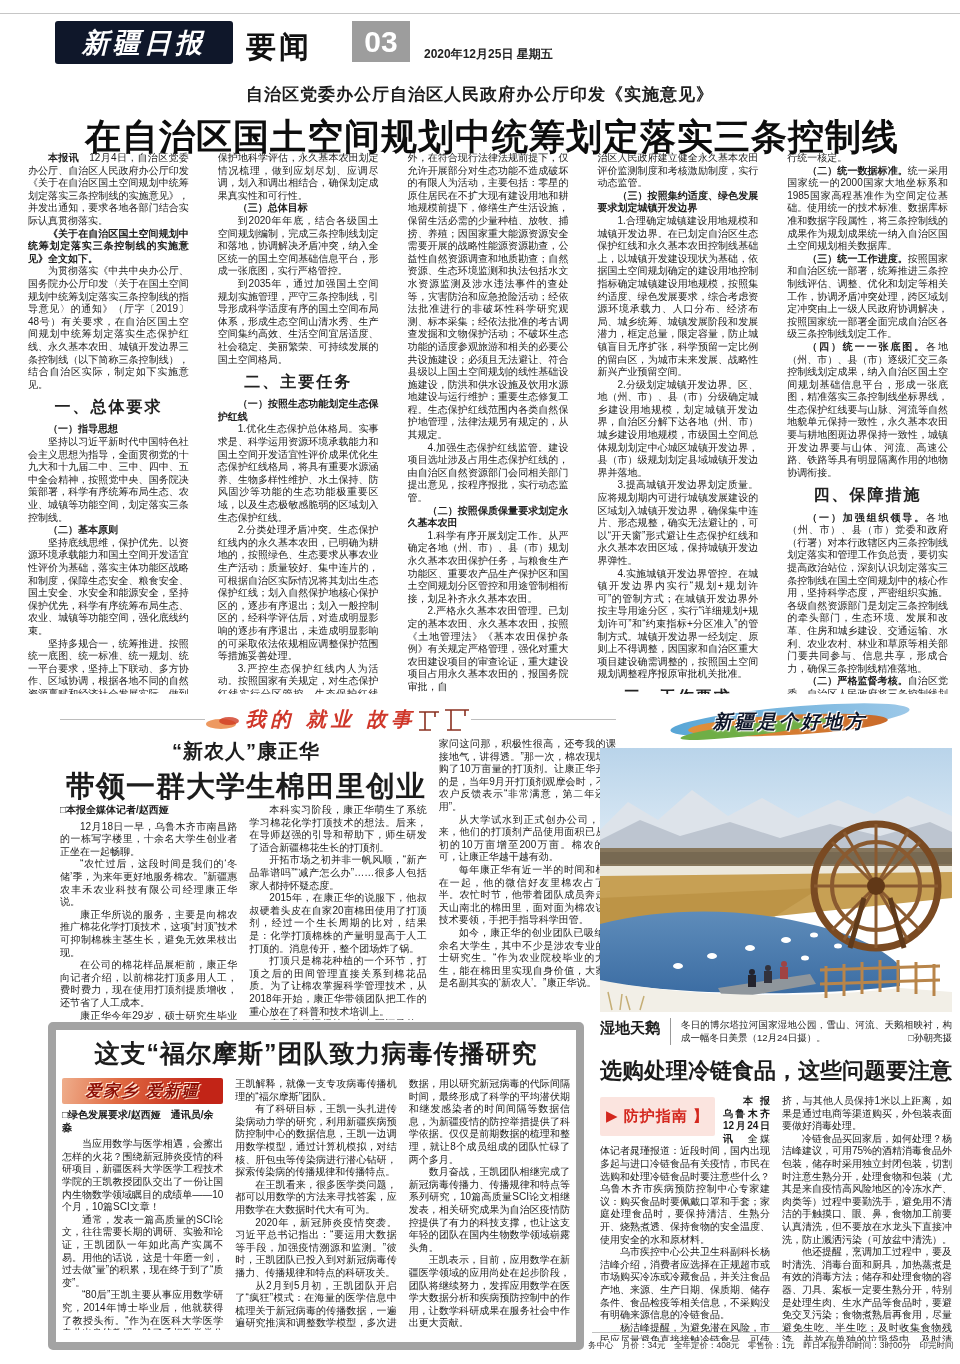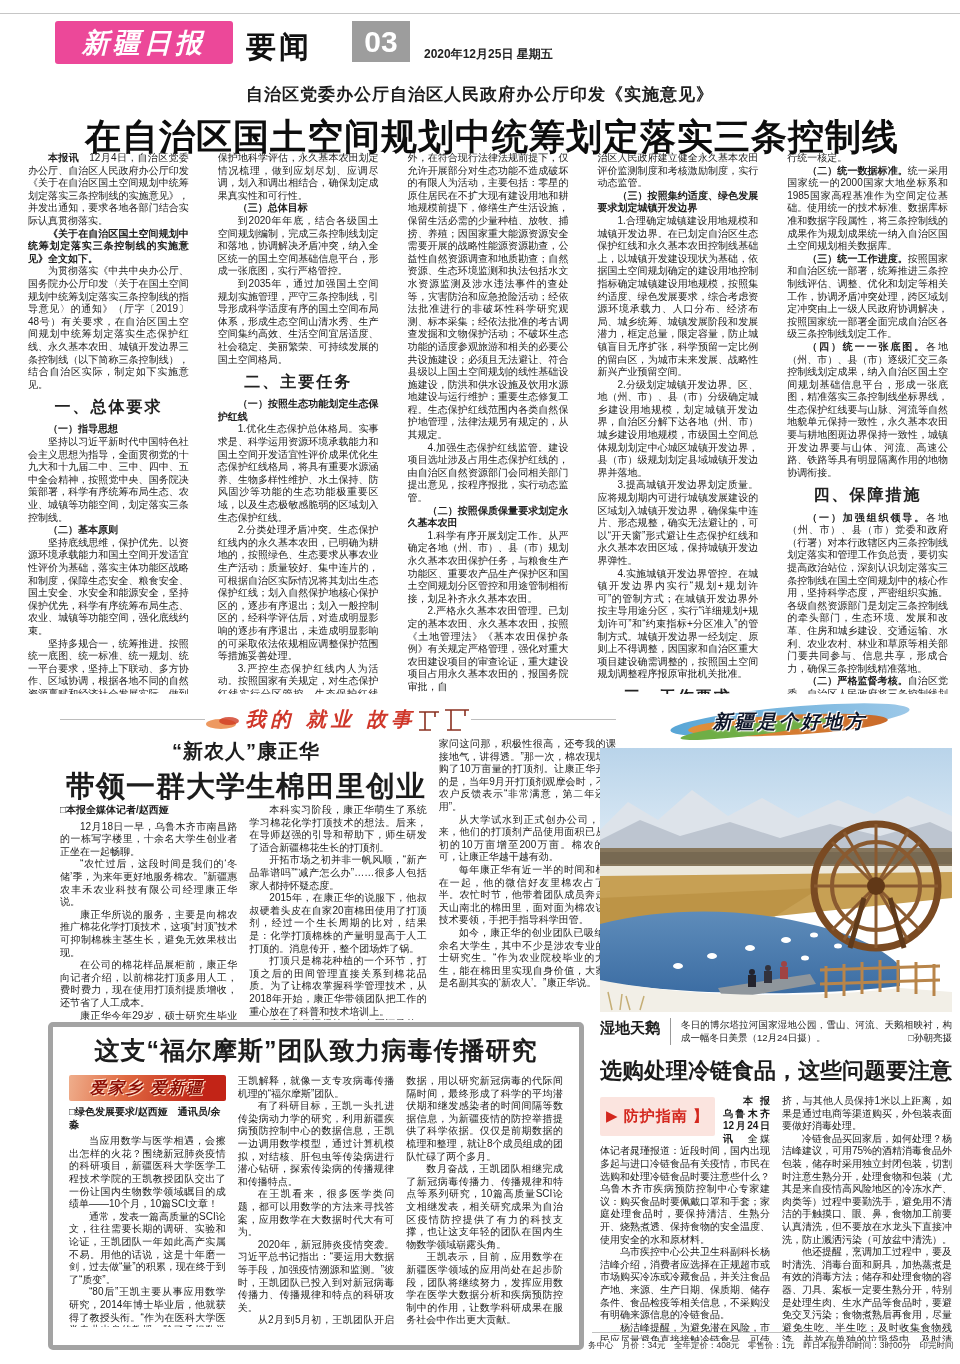--- a/index.html
+++ b/index.html
@@ -1,20 +1,20 @@
 <!DOCTYPE html>
 <html><head>
 <meta charset="utf-8">
 <style>
   html,body{margin:0;padding:0;background:#fff;}
   .page{position:relative;width:960px;height:1364px;background:#fff;overflow:hidden;
         font-family:"Liberation Sans","DejaVu Sans",sans-serif;color:#1c1c1c;}
   
   .top-rule{position:absolute;left:0;top:13px;width:960px;height:1px;background:#c6c6c6;}
-  .logo{position:absolute;left:55px;top:21px;width:178px;height:43px;background:#ec4899;color:#fff;
+  .logo{position:absolute;left:55px;top:21px;width:178px;height:43px;background:#0f172a;color:#fff;
         display:flex;align-items:center;justify-content:center;font-size:27px;font-weight:bold;
         font-style:italic;letter-spacing:4px;border-radius:3px;}
   .section-name{position:absolute;left:246px;top:27px;font-size:30px;font-weight:900;letter-spacing:3px;color:#111;}
   .page-no{position:absolute;left:352px;top:21px;width:58px;height:41px;background:#9d9d9d;color:#fff;
         font-size:30px;font-weight:bold;display:flex;align-items:center;justify-content:center;text-align:right;}
   .date{position:absolute;left:424px;top:46px;font-size:12px;font-weight:bold;color:#222;}
   
   .kicker{position:absolute;left:0;top:83px;width:960px;text-align:center;font-size:17px;font-weight:bold;letter-spacing:1px;}
   .lead-headline{position:absolute;left:0;top:101px;width:960px;margin:12px;text-align:center;
         font-size:36px;font-weight:900;letter-spacing:1px;color:#0d0d0d;}
@@ -47,22 +47,22 @@
   .pad-top{padding-top:66px;}
   .byline{font-weight:bold;font-size:10px;margin:0 0 4px;}
   
   .photo-wrap{position:absolute;left:600px;top:748px;width:352px;height:264px;overflow:hidden;}
   .caption{position:absolute;left:600px;top:1018px;width:352px;display:flex;gap:10px;}
   .caption .label{font-size:15px;font-weight:bold;white-space:nowrap;padding-top:1px;}
   .caption .vrule{width:1px;background:#999;}
   .caption .text{flex:1;font-size:9.5px;line-height:1.4;text-align:justify;}
   .caption .credit{float:right;white-space:nowrap;}
   
-  .holmes{position:absolute;left:48px;top:1022px;width:536px;height:328px;border:5px solid #a3a3a3;
-        border-radius:5px;box-sizing:border-box;padding:4px 16px;background:#fff;}
+  .holmes{position:absolute;left:48px;top:1022px;width:536px;height:328px;border:8px solid #a3a3a3;
+        border-radius:5px;box-sizing:border-box;padding:4px 6px;background:#fff;}
   .holmes-headline{margin:3px 0 8px;text-align:center;font-size:25px;font-weight:900;letter-spacing:1px;}
   .holmes-cols{display:flex;gap:12px;height:252px;overflow:hidden;}
   .hcol{flex:1;font-size:10px;line-height:1.26;overflow:hidden;}
   .love-banner{height:26px;background:linear-gradient(100deg,#efae8c 0%,#e06a42 35%,#c22417 85%);
         border-radius:2px;display:flex;align-items:center;justify-content:center;color:#8f0f06;
         font-weight:bold;font-style:italic;font-size:16px;letter-spacing:2px;
         text-shadow:1px 1px 0 #ffd9c0,-1px -1px 0 #ffe8da;margin-bottom:5px;}
   
   .cold{position:absolute;left:600px;top:1056px;width:352px;height:284px;}
   .cold-headline{margin:0 0 9px;text-align:center;font-size:22px;font-weight:900;}

